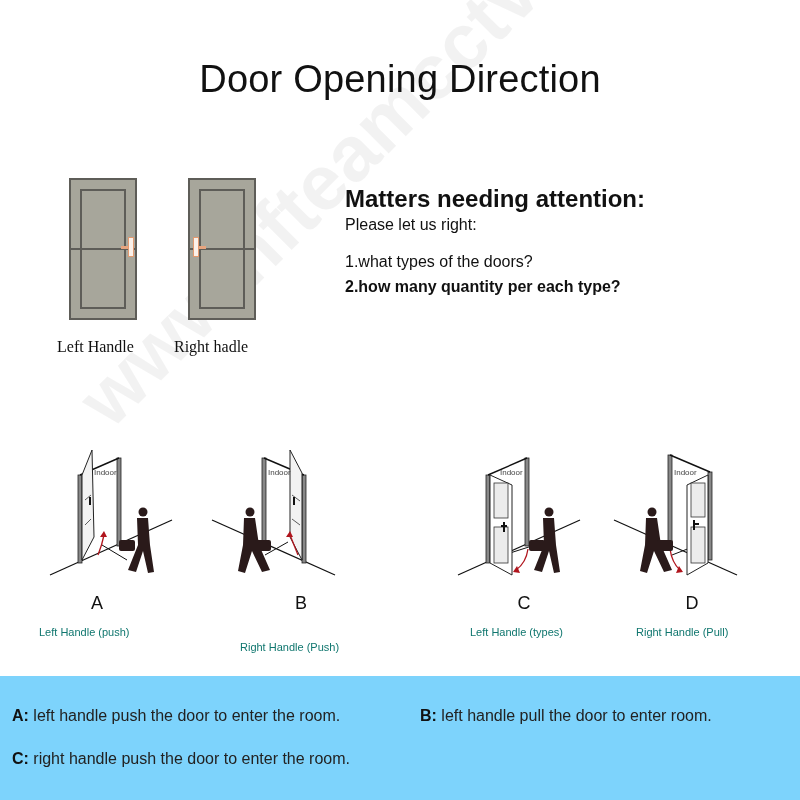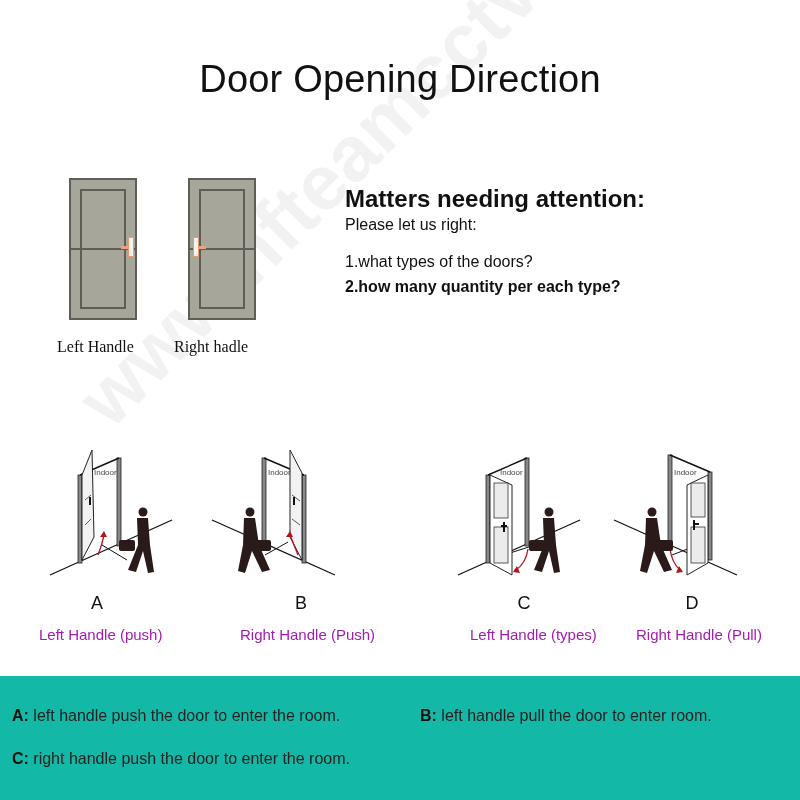--- a/index.html
+++ b/index.html
@@ -38,24 +38,24 @@
     .notes p { margin: 0; font-size: 16px; color: #111; line-height: 24px; }
     .notes .intro { margin-top: 17px; }
     .notes .q1 { margin-top: 13px; }
     .notes .q2 { margin-top: 1px; font-weight: bold; }
     .scene { position: absolute; top: 445px; width: 150px; height: 135px; }
     .scene svg { width: 150px; height: 135px; display: block; }
     .letter {
       position: absolute; top: 593px; font-size: 18px; color: #111; width: 40px; text-align: center;
     }
     .caption {
-      position: absolute; top: 626px; font-size: 15px; color: #a21caf; white-space: nowrap;
+      position: absolute; top: 626px; font-size: 11px; color: #0f766e; white-space: nowrap;
     }
     .footer {
-      position: absolute; left: 0; top: 676px; width: 800px; height: 124px; background: #14b8a6;
+      position: absolute; left: 0; top: 676px; width: 800px; height: 124px; background: #7dd3fc;
     }
     .fline {
       position: absolute; font-size: 16px; color: #222; white-space: nowrap;
     }
     .fline b { font-weight: bold; color: #111; }
     .watermark {
       position: absolute; left: 60px; top: 380px; font-size: 78px; color: rgba(0,0,0,0.05);
       transform: rotate(-45deg); transform-origin: left top; white-space: nowrap;
       font-weight: bold; pointer-events: none;
     }
@@ -171,21 +171,21 @@
     <rect x="45" y="95" width="16" height="11" rx="2" fill="#2a1a1a"></rect>
   </svg>
 </div>
 
 <div class="letter" style="left:77px;">A</div>
 <div class="letter" style="left:281px;">B</div>
 <div class="letter" style="left:504px;">C</div>
 <div class="letter" style="left:672px;">D</div>
 
 <div class="caption" style="left:39px;">Left Handle (push)</div>
-<div class="caption" style="left:240px;">Right Handle (Push)</div>
+<div class="caption" style="left:240px;margin-top:15px;">Right Handle (Push)</div>
 <div class="caption" style="left:470px;">Left Handle (types)</div>
 <div class="caption" style="left:636px;">Right Handle (Pull)</div>
 
 <div class="footer">
   <div class="fline" style="left:12px; top:31px;">
     <b>A:</b><span> left handle push the door to enter the room.</span>
   </div>
   <div class="fline" style="left:12px; top:74px;">
     <b>C:</b><span> right handle push the door to enter the room.</span>
   </div>

